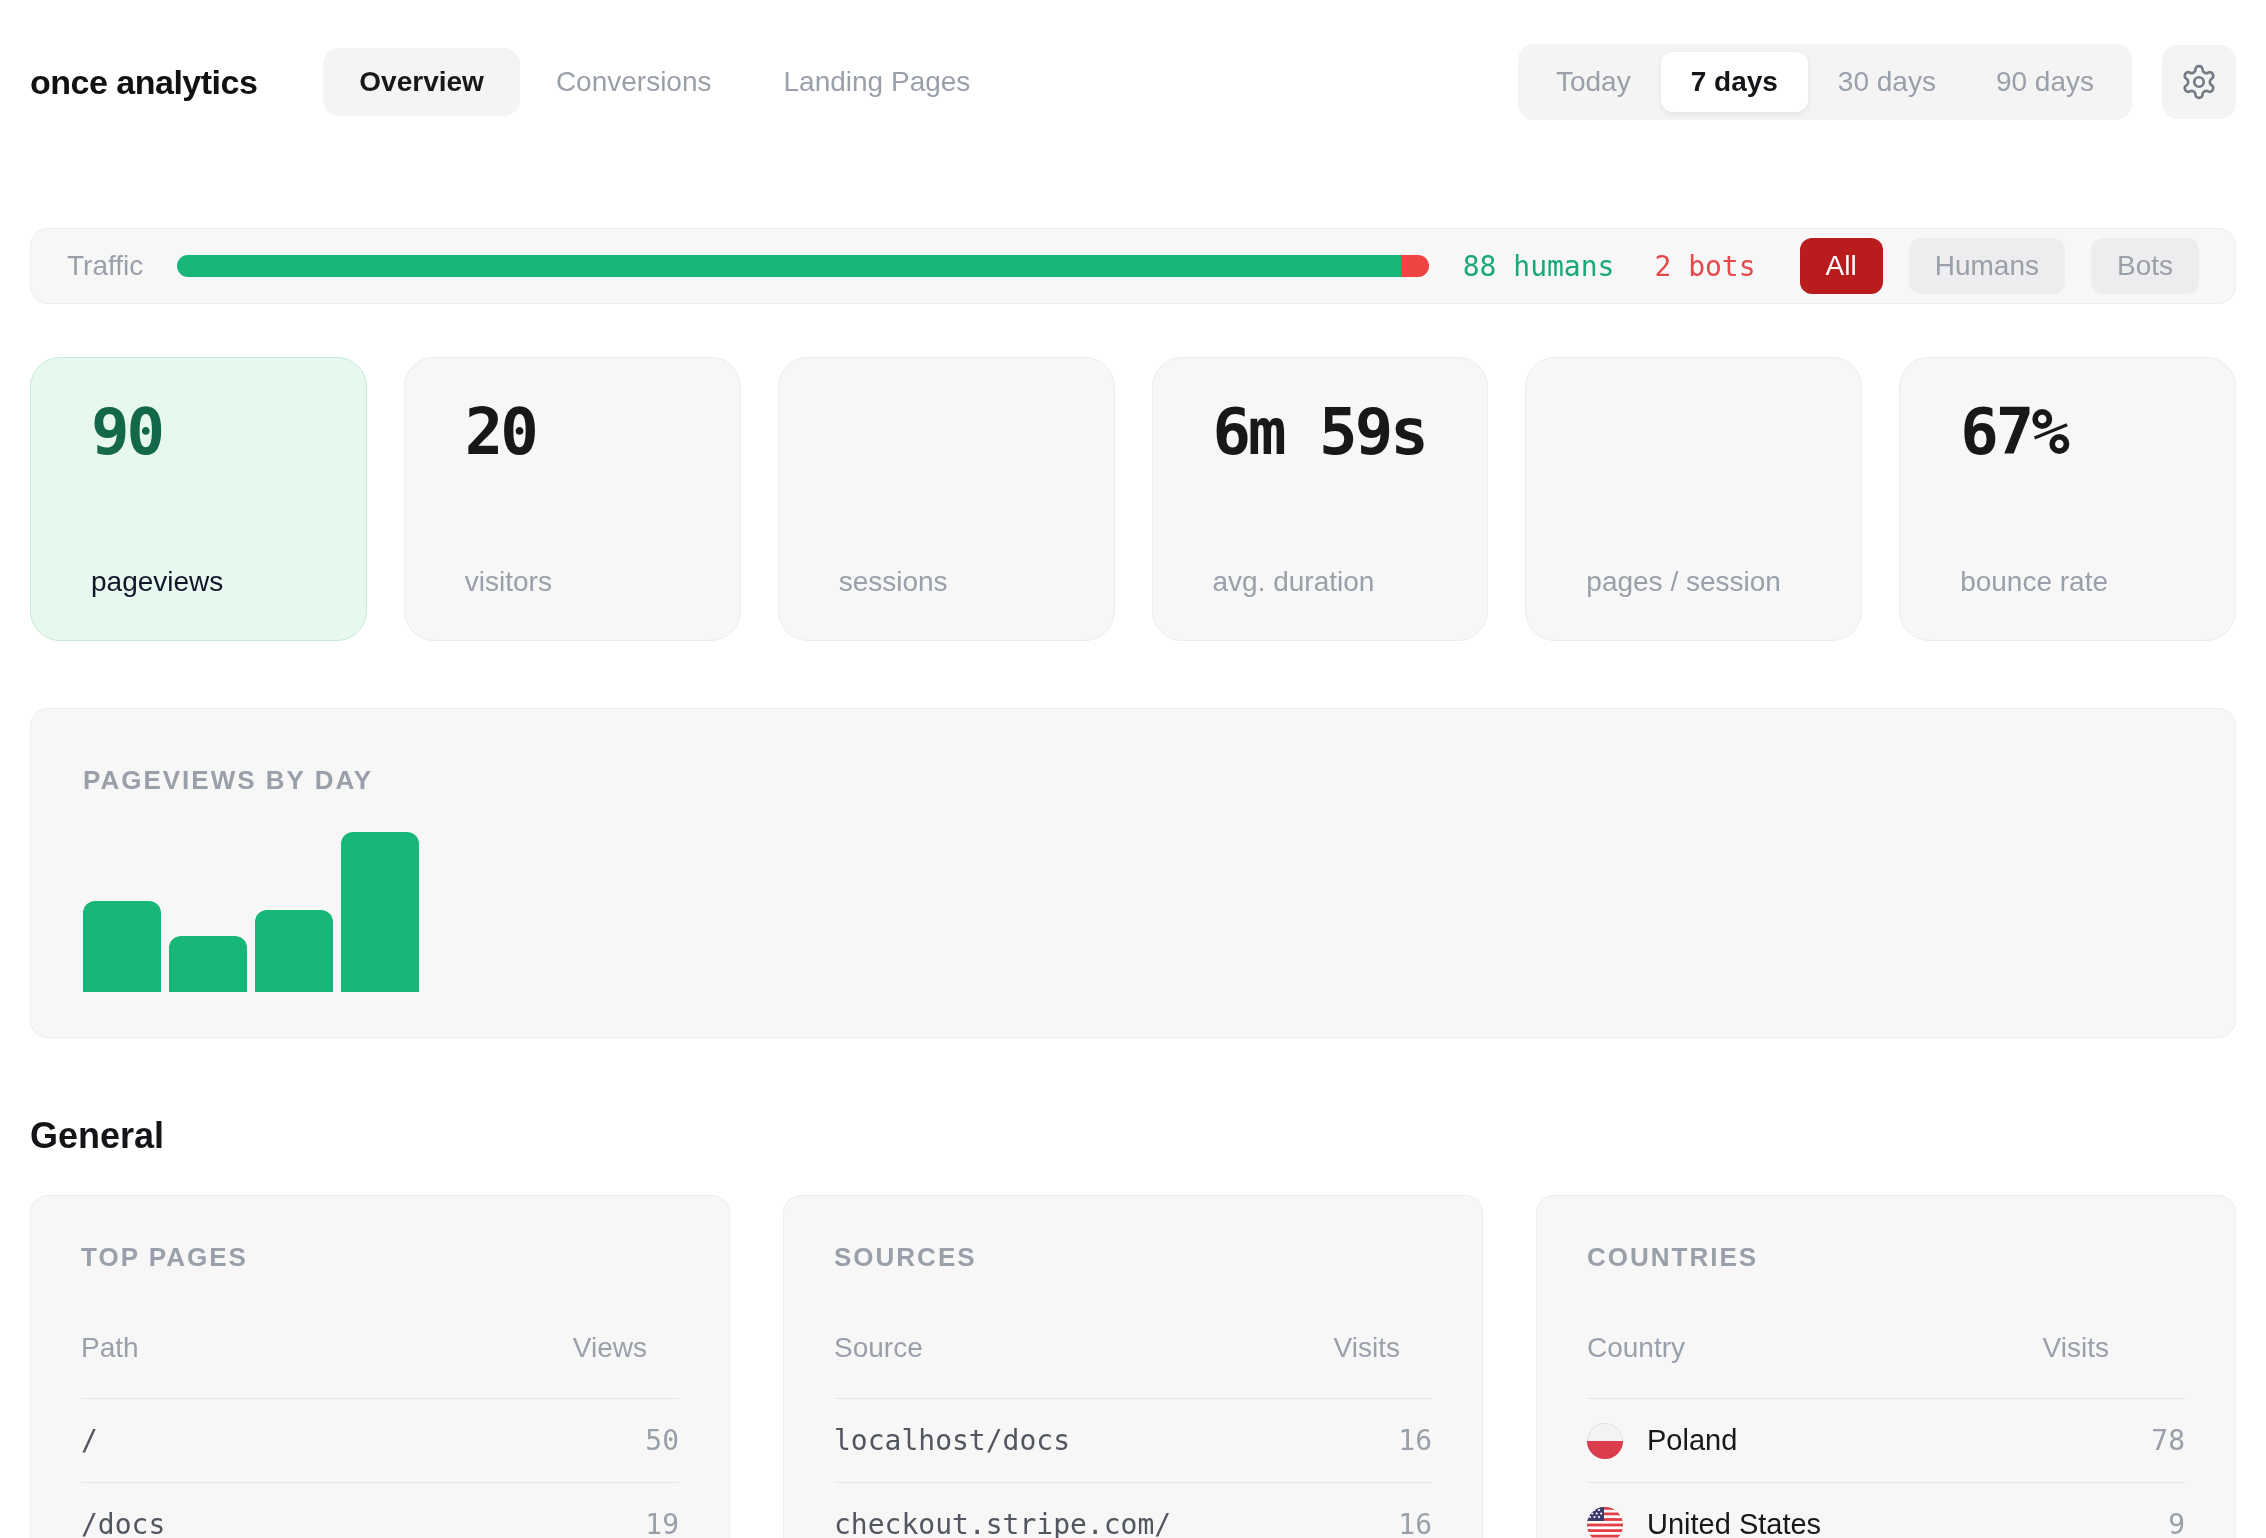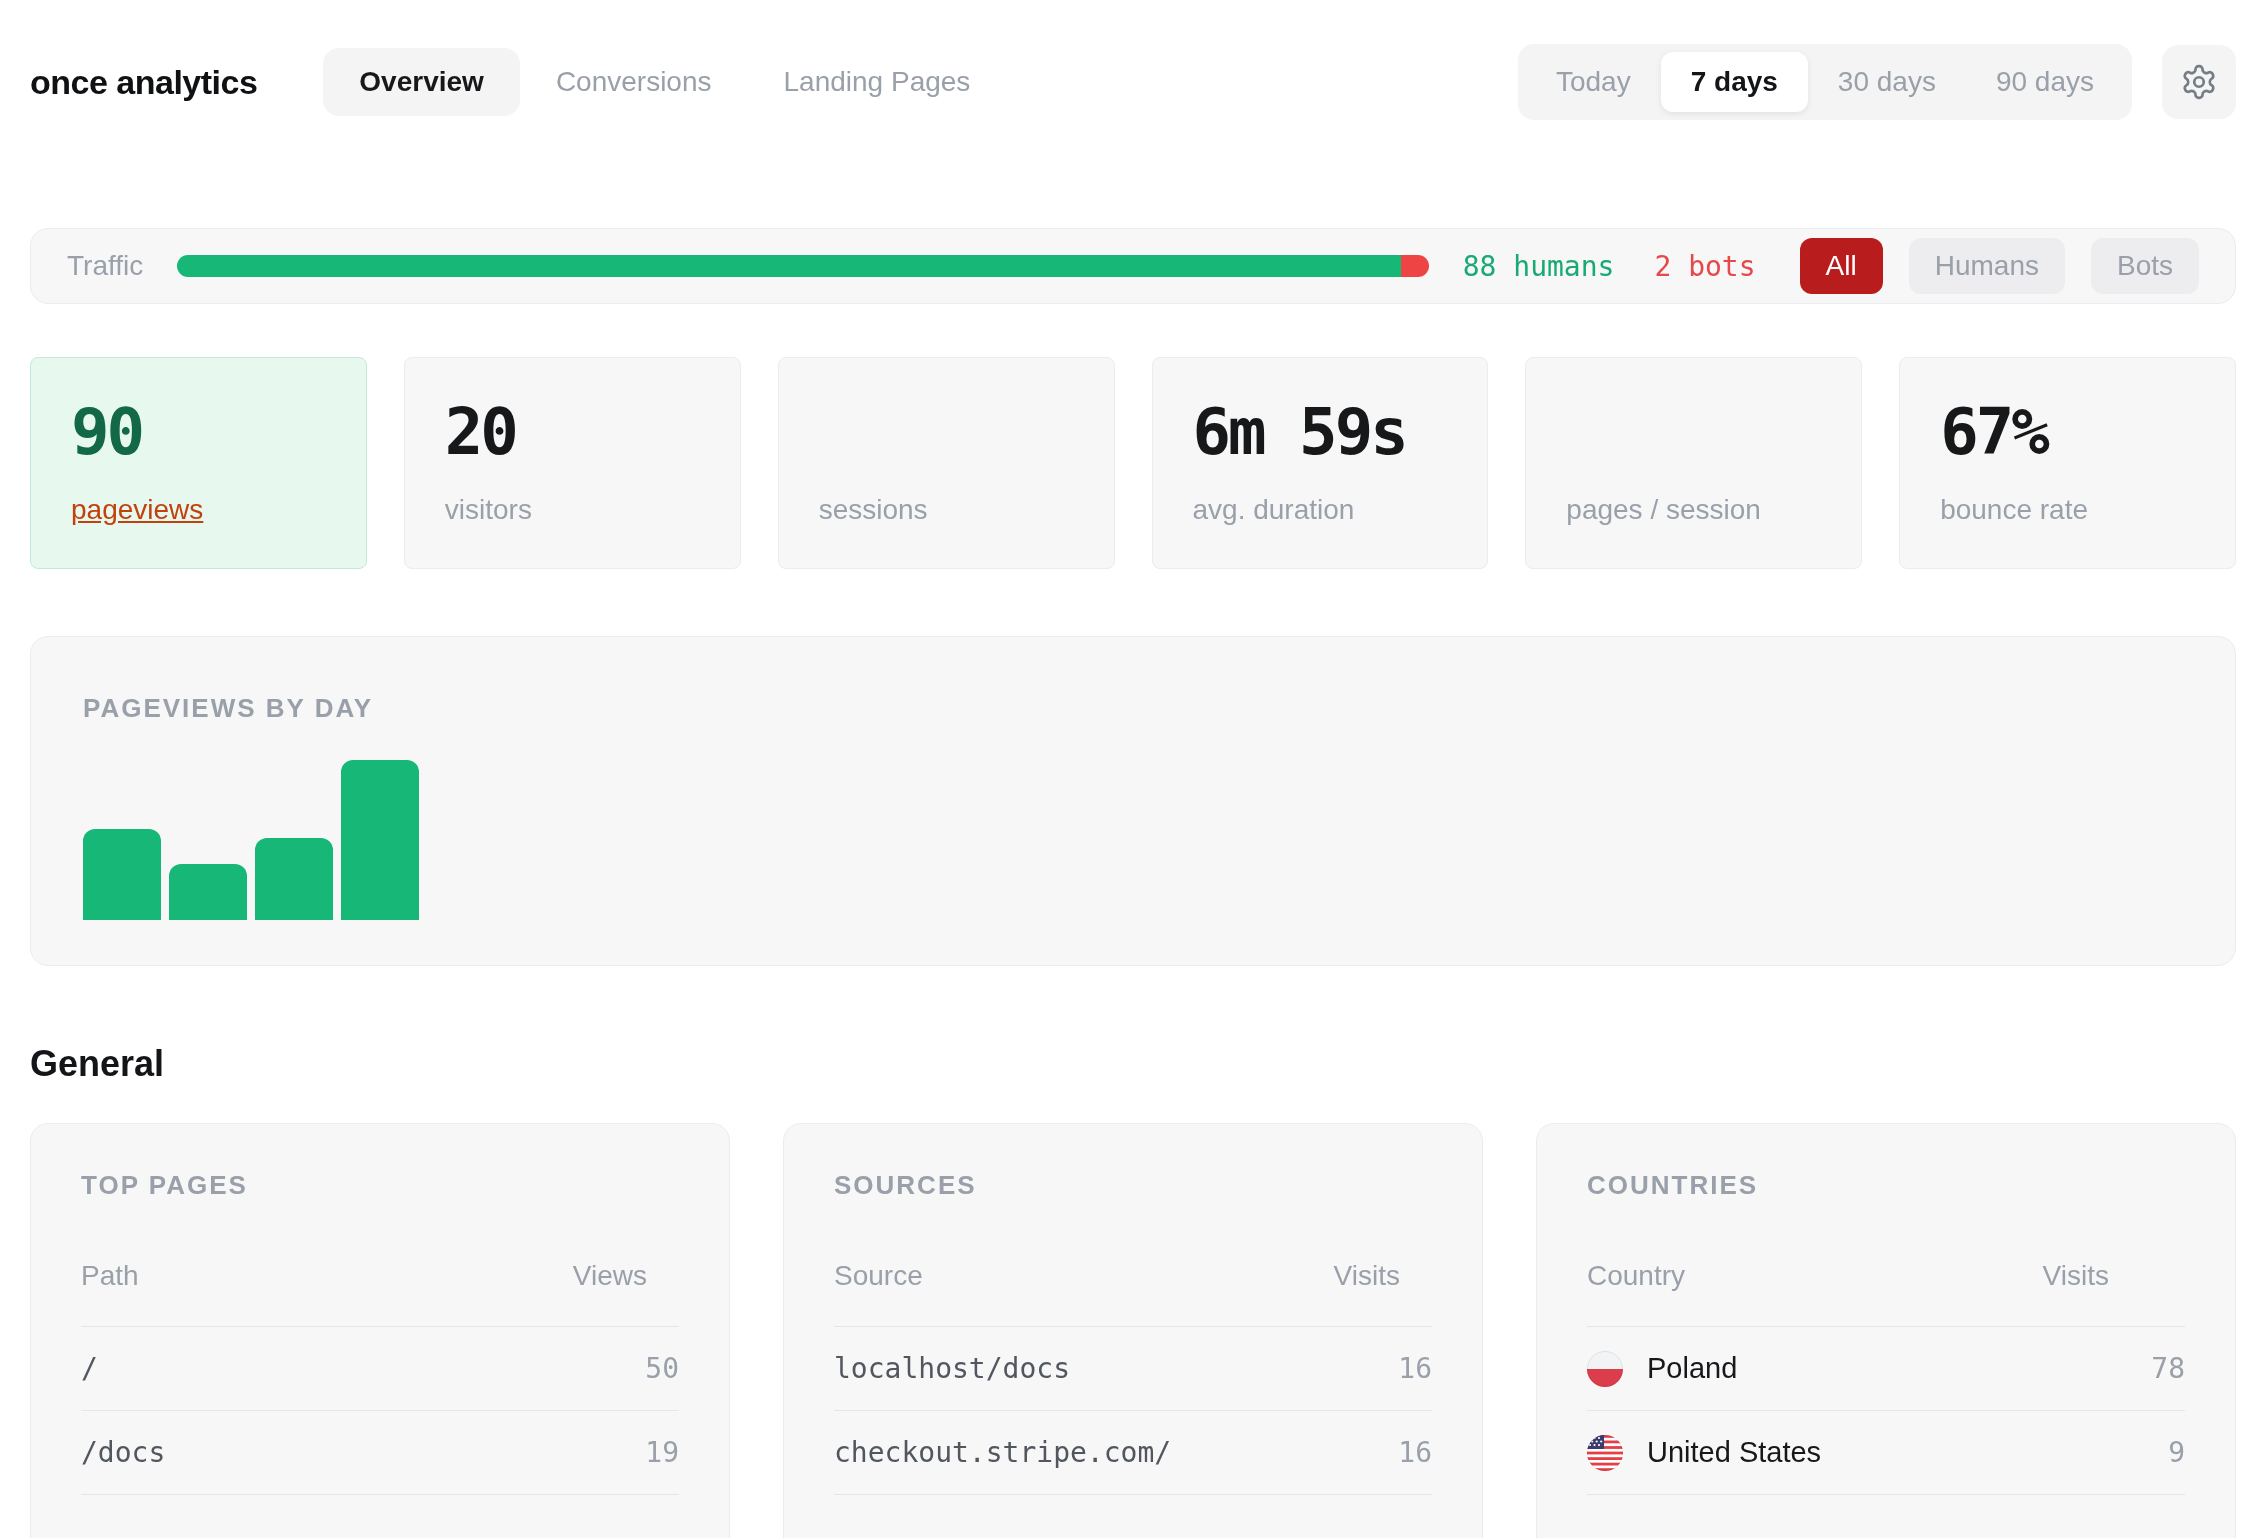--- a/index.html
+++ b/index.html
@@ -33,28 +33,28 @@
   .tb-bots { background:#ef4444; height:100%; }
   .traffic-humans { font-size:28px; color:#19a974; margin-right:40px; white-space:nowrap; }
   .traffic-bots { font-size:28px; color:#e5494b; margin-right:44px; white-space:nowrap; }
   .filters { display:flex; gap:26px; }
   .filter-btn { border:none; font-size:28px; padding:12px 26px; border-radius:12px;
     background:#ededef; color:#9aa0a9; cursor:pointer; font-family:inherit; }
   .filter-btn.active { background:#b91c1c; color:#ffffff; font-weight:500; }
 
   
   .stats { margin-top:53px; display:grid; grid-template-columns:repeat(6,1fr); gap:37px; }
-  .stat-card { height:212px; background:#f7f7f8; border:1px solid #ececef; border-radius:8px;
-    padding:42px 40px; display:flex; flex-direction:column; cursor:pointer; }
+  .stat-card { height:284px; background:#f7f7f8; border:1px solid #ececef; border-radius:30px;
+    padding:42px 60px; display:flex; flex-direction:column; cursor:pointer; }
   .stat-value { font-family:"DejaVu Sans Mono",monospace; font-weight:700; font-size:64px;
     line-height:1; letter-spacing:-3px; color:#17181a; white-space:nowrap; }
   .stat-label { margin-top:auto; font-size:28px; color:#9aa0a9; }
   .stat-card.highlight { background:#e7f8ef; border-color:#c3ead7; }
   .stat-card.highlight .stat-value { color:#14684a; }
-  .stat-card.highlight .stat-label { color:#c2410c;text-decoration:underline; }
+  .stat-card.highlight .stat-label { color:#0f172a; }
 
   
   .chart-card { margin-top:67px; height:330px; background:#f7f7f8; border:1px solid #ececef;
     border-radius:18px; padding:58px 52px 47px; }
   .card-title { font-size:26px; font-weight:600; letter-spacing:2px; color:#99a0a9; text-transform:uppercase; line-height:1; }
   .bars { margin-top:39px; height:160px; display:flex; align-items:flex-end; gap:8px; }
   .bar { width:78px; border-radius:12px 12px 0 0; background:#17b877; }
 
   
   .general-heading { margin-top:76px; font-size:36px; font-weight:800; color:#141518; line-height:1.2; }

